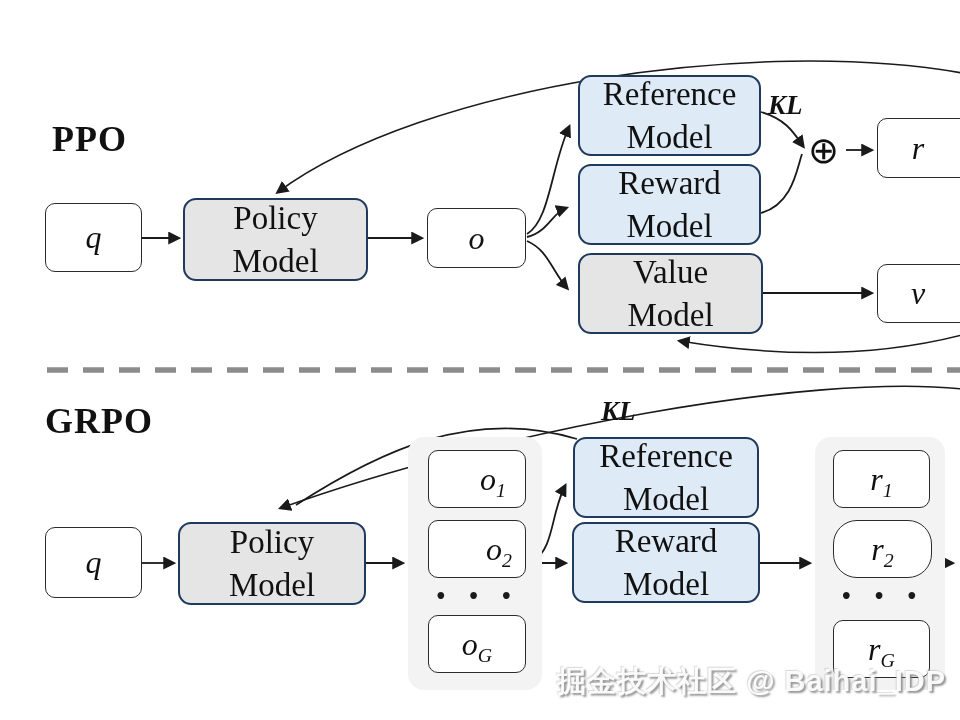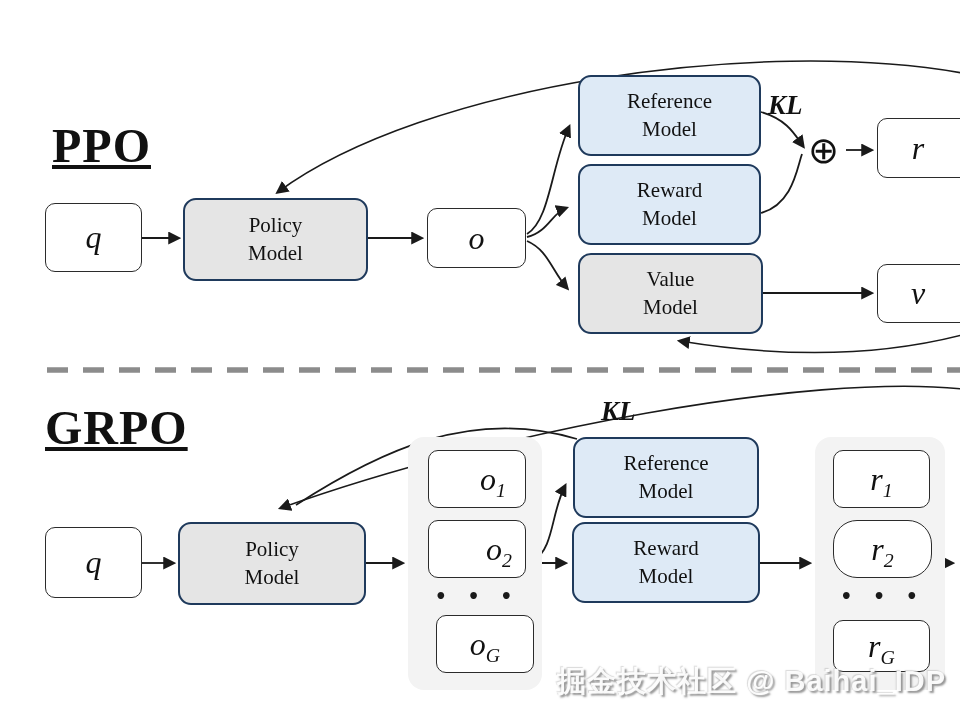--- a/index.html
+++ b/index.html
@@ -1,28 +1,28 @@
 <!DOCTYPE html>
 <html><head>
 <meta charset="utf-8">
 <style>
   html,body{margin:0;padding:0;background:#fff;}
   #stage{position:relative;width:960px;height:720px;background:#ffffff;overflow:hidden;
          font-family:"Liberation Serif",serif;color:#111;}
   #arrow-layer{position:absolute;left:0;top:0;width:960px;height:720px;z-index:1;}
   .box{position:absolute;z-index:2;display:flex;align-items:center;justify-content:center;
        background:#fff;border:1.8px solid #2b2b2b;border-radius:10px;box-sizing:border-box;}
-  .model{border:2.6px solid #1F3A5C;border-radius:13px;font-size:21px;line-height:1.3;
+  .model{border:2.6px solid #1F3A5C;border-radius:13px;font-size:33px;line-height:1.3;
          text-align:center;font-family:"Liberation Serif",serif;}
   .cream{background:#e5e5e5;justify-content:center;}
   .blue{background:#DEEAF6;}
   .math{font-style:italic;font-size:32px;font-family:"Liberation Serif",serif;}
   .math sub{font-style:italic;font-size:0.62em;line-height:0;}
-  .section-title{position:absolute;z-index:2;font-weight:bold;font-size:48px;
-                 font-family:"Liberation Serif",serif;letter-spacing:1px;text-decoration:underline;}
+  .section-title{position:absolute;z-index:2;font-weight:bold;font-size:36px;
+                 font-family:"Liberation Serif",serif;letter-spacing:1px;}
   .kl{position:absolute;z-index:2;font-style:italic;font-weight:600;font-size:27px;
       font-family:"Liberation Serif",serif;}
   .group{position:absolute;z-index:1;background:#F3F3F3;border-radius:16px;}
   .dots{position:absolute;z-index:2;text-align:center;font-family:"DejaVu Sans",sans-serif;
         font-size:19px;font-weight:bold;letter-spacing:7px;color:#1a1a1a;}
   .oplus{position:absolute;z-index:2;font-family:"DejaVu Sans",sans-serif;font-size:37px;
          line-height:1;color:#111;}
   .watermark{position:absolute;z-index:3;font-family:"Liberation Sans",sans-serif;
              font-weight:bold;font-size:29px;letter-spacing:1px;
              color:rgba(255,255,255,0.93);
@@ -133,21 +133,21 @@
 
   <div class="group" style="left:408px;top:437px;width:134px;height:253px;"></div>
 
   <div class="box" style="left:428px;top:450px;width:98px;height:58px;padding-left:32px;">
     <span class="math"><span>o</span><sub>1</sub></span>
   </div>
   <div class="box" style="left:428px;top:520px;width:98px;height:58px;padding-left:44px;">
     <span class="math"><span>o</span><sub>2</sub></span>
   </div>
   <div class="dots" style="left:428px;top:585px;width:98px;">• • •</div>
-  <div class="box" style="left:428px;top:615px;width:98px;height:58px;margin-left:8px;">
+  <div class="box" style="left:428px;top:615px;width:98px;height:58px;">
     <span class="math"><span>o</span><sub>G</sub></span>
   </div>
 
   <div class="box model blue" style="left:573px;top:437px;width:186px;height:81px;">
     <div>
       <div>Reference</div>
       <div>Model</div>
     </div>
   </div>
 
@@ -162,19 +162,19 @@
 
   <div class="group" style="left:815px;top:437px;width:130px;height:253px;"></div>
 
   <div class="box" style="left:833px;top:450px;width:97px;height:58px;">
     <span class="math"><span>r</span><sub>1</sub></span>
   </div>
   <div class="box" style="left:833px;top:520px;width:99px;height:58px;border-radius:24px;">
     <span class="math"><span>r</span><sub>2</sub></span>
   </div>
   <div class="dots" style="left:833px;top:585px;width:99px;">• • •</div>
-  <div class="box" style="left:833px;top:620px;width:97px;height:52px;">
+  <div class="box" style="left:833px;top:620px;width:97px;height:58px;">
     <span class="math"><span>r</span><sub>G</sub></span>
   </div>
 
   <div class="watermark" style="right:14px;top:662px;">掘金技术社区 @ Baihai_IDP</div>
 
 </div>
 
 </body></html>

